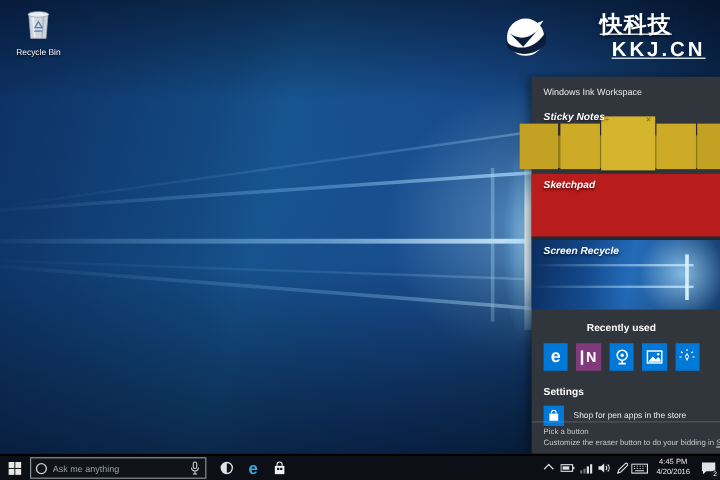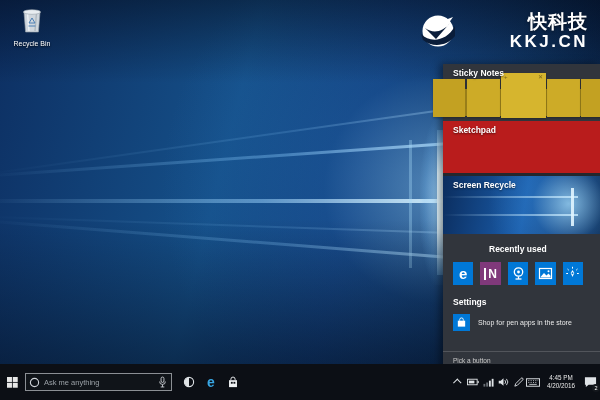--- a/index.html
+++ b/index.html
@@ -24,31 +24,31 @@
   .wedge{position:absolute;left:437px;top:130px;width:7px;height:145px;
     background:linear-gradient(to bottom, rgba(150,215,255,.25), rgba(230,248,255,.95) 30%, rgba(230,248,255,.95) 68%, rgba(150,215,255,.3));}
   .wedge2{position:absolute;left:409px;top:140px;width:3px;height:128px;background:rgba(170,220,250,.35);}
 
   
   .recycle{position:absolute;left:6px;top:6px;width:52px;text-align:center;}
   .recycle .label{margin-top:2px;font-size:7px;color:#fff;text-shadow:0 1px 2px rgba(0,0,0,.9);}
 
   
   .brand{position:absolute;right:12px;top:12px;display:flex;align-items:center;}
-  .brand-text{margin-left:16px;color:#fff;text-align:right;line-height:1;}
+  .brand-text{margin-left:16px;color:#fff;text-align:center;line-height:1;text-decoration:underline;}
   .brand-cn{font-size:19px;font-weight:bold;letter-spacing:1px;text-shadow:0 1px 3px rgba(0,0,0,.5);}
   .brand-en{font-size:17px;font-weight:bold;letter-spacing:2.5px;margin-top:2px;padding-left:38px;}
 
   
   .panel{position:absolute;left:443px;top:64px;width:157px;bottom:22px;
     background:#31353c;box-shadow:-3px 0 8px rgba(0,0,0,.45);display:flex;flex-direction:column;color:#fff;}
   .panel-title{height:24px;display:flex;align-items:center;padding-left:10px;font-size:7.5px;color:#e8e8e8;}
   .sec-label{position:absolute;left:10px;top:4px;font-size:8.5px;font-weight:bold;color:#fff;
     text-shadow:0 1px 2px rgba(0,0,0,.55);z-index:3;}
-  .sec{position:relative;cursor:pointer;}
+  .sec{position:relative;cursor:pointer;font-style:italic;}
   .sec-sticky{height:57px;}
   .sticky-band{position:absolute;left:0;right:0;top:25px;height:27px;background:#a98c1d;}
   .note{position:absolute;background:#cdab27;box-shadow:0 1px 2px rgba(0,0,0,.25);}
   .note-0{left:-10px;top:15px;width:32px;height:38px;background:#c3a122;}
   .note-1{left:24px;top:15px;width:33px;height:38px;}
   .note-2{left:58px;top:9px;width:45px;height:45px;background:#d6b52e;z-index:2;}
   .note-3{left:104px;top:15px;width:33px;height:38px;}
   .note-4{left:138px;top:15px;width:32px;height:38px;background:#c3a122;}
   .note-head{display:flex;justify-content:space-between;padding:1px 3px 0 3px;font-size:6px;color:#7d681a;line-height:7px;}
   .sec-sketchpad{height:52px;background:#b91c1c;}
@@ -70,21 +70,21 @@
   .tile-glyph{color:#fff;font-weight:bold;font-size:15px;line-height:1;font-family:"Liberation Sans",sans-serif;}
   .sugg-label{margin-top:12px;}
   .store-row{display:flex;align-items:center;margin-top:7px;cursor:pointer;}
   .store-tile{width:17px;height:17px;background:#0078d7;display:flex;align-items:center;justify-content:center;flex:0 0 auto;}
   .store-text{font-size:7px;color:#eaeaea;margin-left:8px;}
   .panel-footer{position:absolute;left:0;right:0;bottom:0;padding:5px 10px 4px 10px;border-top:1px solid rgba(255,255,255,.16);}
   .foot-line{font-size:6.5px;color:#c9c9c9;line-height:8.5px;white-space:nowrap;}
   .settings-link{text-decoration:underline;cursor:pointer;color:#c9c9c9;}
 
   
-  .taskbar{position:absolute;left:0;bottom:0;width:600px;height:36px;background:#0c0f15;
+  .taskbar{position:absolute;left:0;bottom:0;width:600px;height:20px;background:#0c0f15;
     display:flex;align-items:center;z-index:10;}
   .tb-start{width:24px;height:22px;display:flex;align-items:center;justify-content:center;cursor:pointer;}
   .search-box{width:145px;height:16px;margin-left:1px;border:1px solid #8b8f94;background:#101419;
     display:flex;align-items:center;cursor:text;}
   .search-text{flex:1;font-size:7.5px;color:#9aa0a6;margin-left:4px;white-space:nowrap;overflow:hidden;}
   .tb-icon{width:22px;height:22px;display:flex;align-items:center;justify-content:center;cursor:pointer;}
   .edge-glyph{color:#38a7e4;font-size:14px;font-weight:bold;line-height:1;}
   .tray{margin-left:auto;display:flex;align-items:center;height:22px;}
   .tray .tb-icon{width:15px;}
   .clock{margin:0 5px 0 6px;text-align:center;color:#e8e8e8;font-size:6.3px;line-height:8px;cursor:pointer;}
@@ -128,20 +128,21 @@
       <path d="M5 15 C13 21 23 19 30 10 L16 26 Z" fill="#0a1d3a"></path>
       <path d="M20 9 L33 4 L26 14 Z" fill="#ffffff"></path>
     </svg>
     <div class="brand-text">
       <div class="brand-cn">快科技</div>
       <div class="brand-en">KKJ.CN</div>
     </div>
   </div>
 
   <div class="panel">
+    <div class="panel-title">Windows Ink Workspace</div>
 
     <div class="sec sec-sticky">
       <div class="sec-label">Sticky Notes</div>
       <div class="sticky-band"></div>
       <div class="note note-0"></div>
       <div class="note note-1"></div>
       <div class="note note-2">
         <div class="note-head">
           <span>+</span>
           <span>✕</span>

